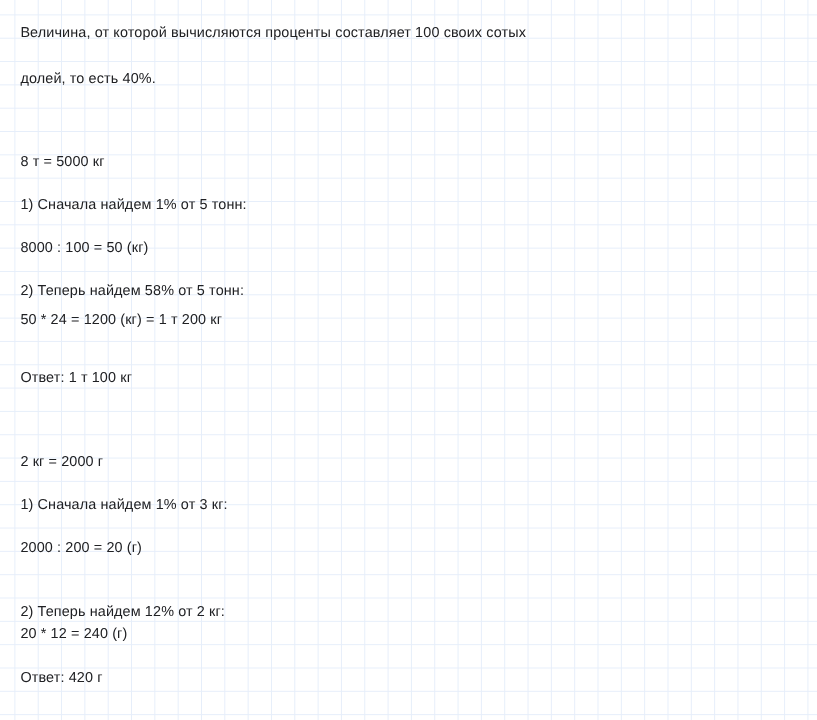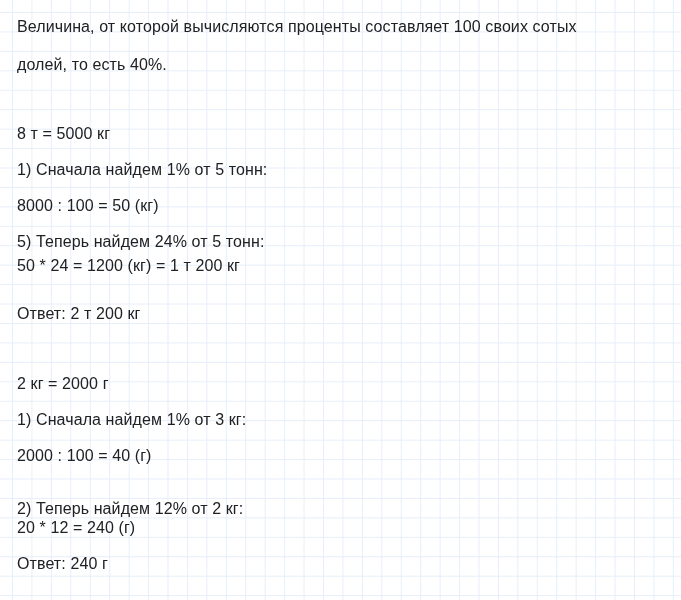--- a/index.html
+++ b/index.html
@@ -11,36 +11,36 @@
       linear-gradient(to bottom, #e6eefa 1px, transparent 1px);
     background-size: 19.45px 19.45px;
     background-position: 12px 12px;
     font-family: "Liberation Sans", "DejaVu Sans", sans-serif;
     color: #202124;
     position: relative;
   }
   .doc { position: absolute; left: 17px; top: 0; right: 0; }
   .line {
     position: absolute; left: 0; white-space: nowrap;
-    font-size: 16px; line-height: 20px; letter-spacing: 0.1px; text-align: center;
+    font-size: 12px; line-height: 20px; letter-spacing: 0.1px; text-align: center;
   }
 </style>
 </head>
 <body>
 
 <div class="doc">
   <div class="line" style="top:17px">Величина, от которой вычисляются проценты составляет 100 своих сотых</div>
   <div class="line" style="top:55px">долей, то есть 40%.</div>
 
   <div class="line" style="top:124px">8 т = 5000 кг</div>
   <div class="line" style="top:160px">1) Сначала найдем 1% от 5 тонн:</div>
   <div class="line" style="top:196px">8000 : 100 = 50 (кг)</div>
-  <div class="line" style="top:232px">5) Теперь найдем 24% от 5 тонн:</div>
+  <div class="line" style="top:232px">2) Теперь найдем 58% от 5 тонн:</div>
   <div class="line" style="top:256px">50 * 24 = 1200 (кг) = 1 т 200 кг</div>
-  <div class="line" style="top:304px">Ответ: 2 т 200 кг</div>
+  <div class="line" style="top:304px">Ответ: 1 т 100 кг</div>
 
   <div class="line" style="top:374px">2 кг = 2000 г</div>
   <div class="line" style="top:410px">1) Сначала найдем 1% от 3 кг:</div>
-  <div class="line" style="top:446px">2000 : 100 = 40 (г)</div>
+  <div class="line" style="top:446px">2000 : 200 = 20 (г)</div>
   <div class="line" style="top:499px">2) Теперь найдем 12% от 2 кг:</div>
   <div class="line" style="top:518px">20 * 12 = 240 (г)</div>
-  <div class="line" style="top:554px">Ответ: 240 г</div>
+  <div class="line" style="top:554px">Ответ: 420 г</div>
 </div>
 
 </body></html>

